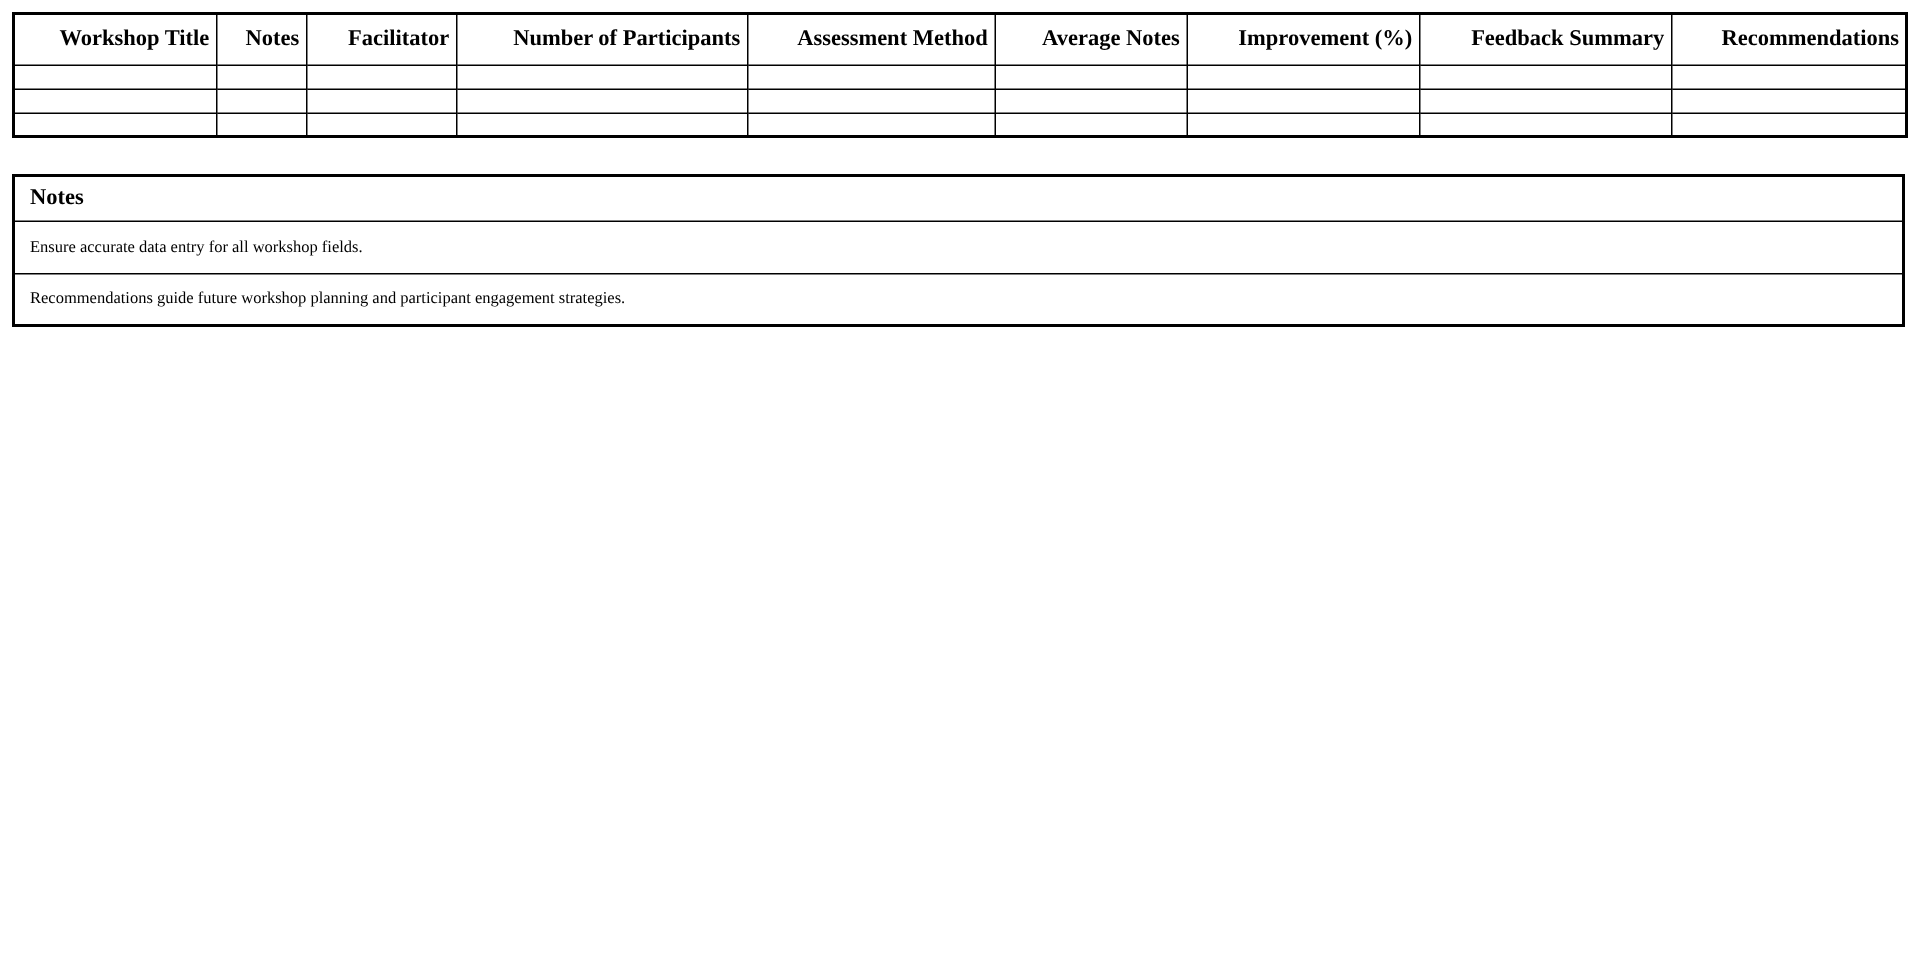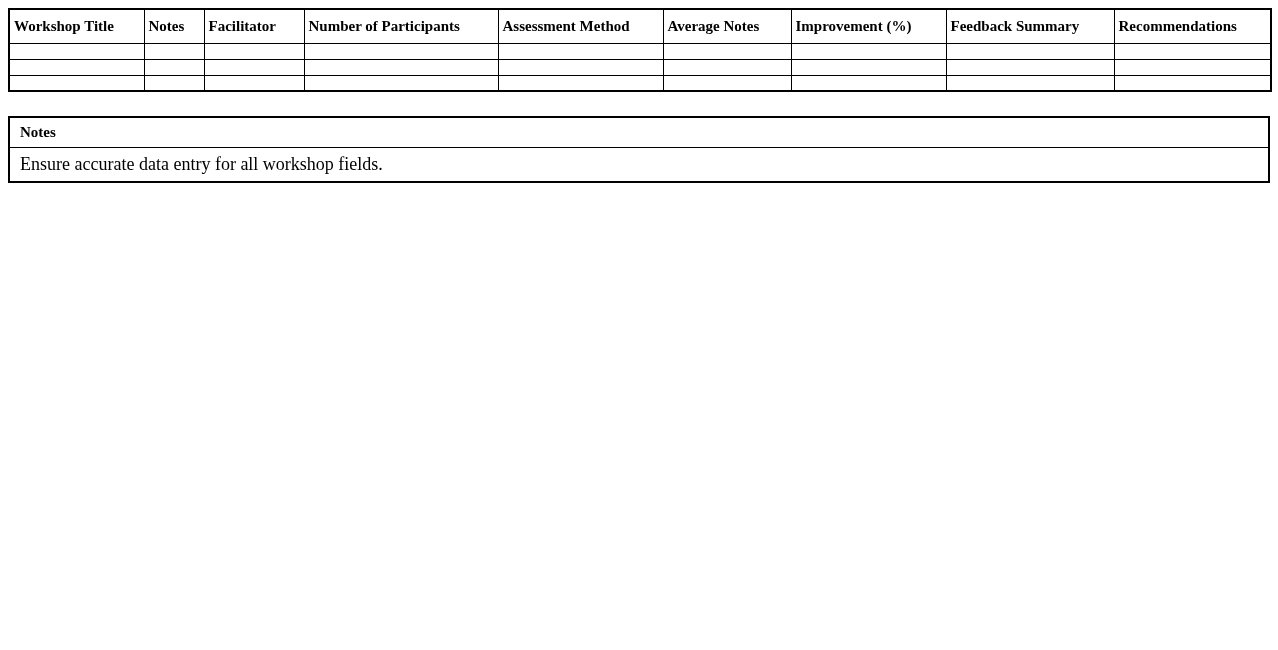--- a/index.html
+++ b/index.html
@@ -32,21 +32,21 @@
   
   .workshop-table {
     margin-bottom: 24px;
   }
   .workshop-table thead tr {
     height: 34px;
   }
   .workshop-table th {
     font-size: 15px;
     font-weight: bold;
-    text-align: left;
+    text-align: right;
     padding: 0 4px;
   }
   .workshop-table tbody tr {
     height: 16px;
   }
   .workshop-table td {
     font-size: 13px;
     padding: 0 4px;
   }
   
@@ -57,21 +57,21 @@
     font-size: 15px;
     font-weight: bold;
     text-align: left;
     padding: 0 10px;
     margin-top: 18px;
   }
   .notes-table tbody tr {
     height: 35px;
   }
   .notes-table td {
-    font-size: 18px;
+    font-size: 11px;
     text-align: left;
     padding: 0 10px;
   }
 </style>
 </head>
 <body>
 
 <div class="page">
 
   <table class="workshop-table">
@@ -139,16 +139,19 @@
   <table class="notes-table">
     <thead>
       <tr>
         <th>Notes</th>
       </tr>
     </thead>
     <tbody>
       <tr>
         <td>Ensure accurate data entry for all workshop fields.</td>
       </tr>
+      <tr>
+        <td>Recommendations guide future workshop planning and participant engagement strategies.</td>
+      </tr>
     </tbody>
   </table>
 
 </div>
 
 </body></html>

